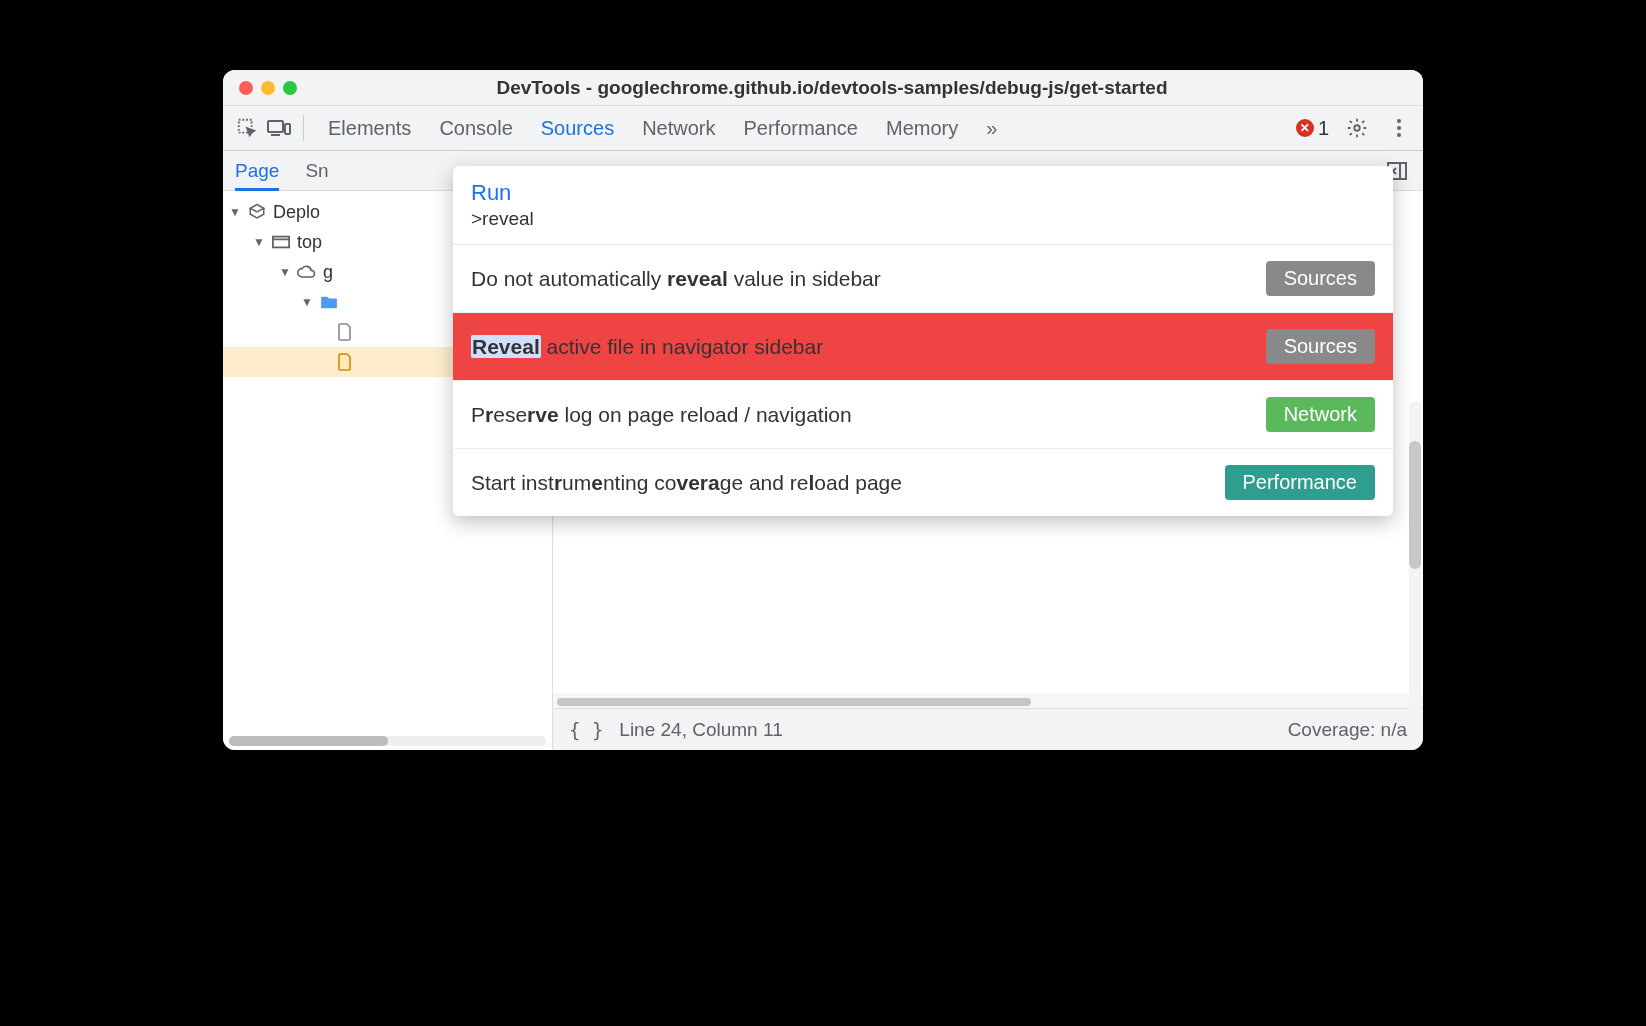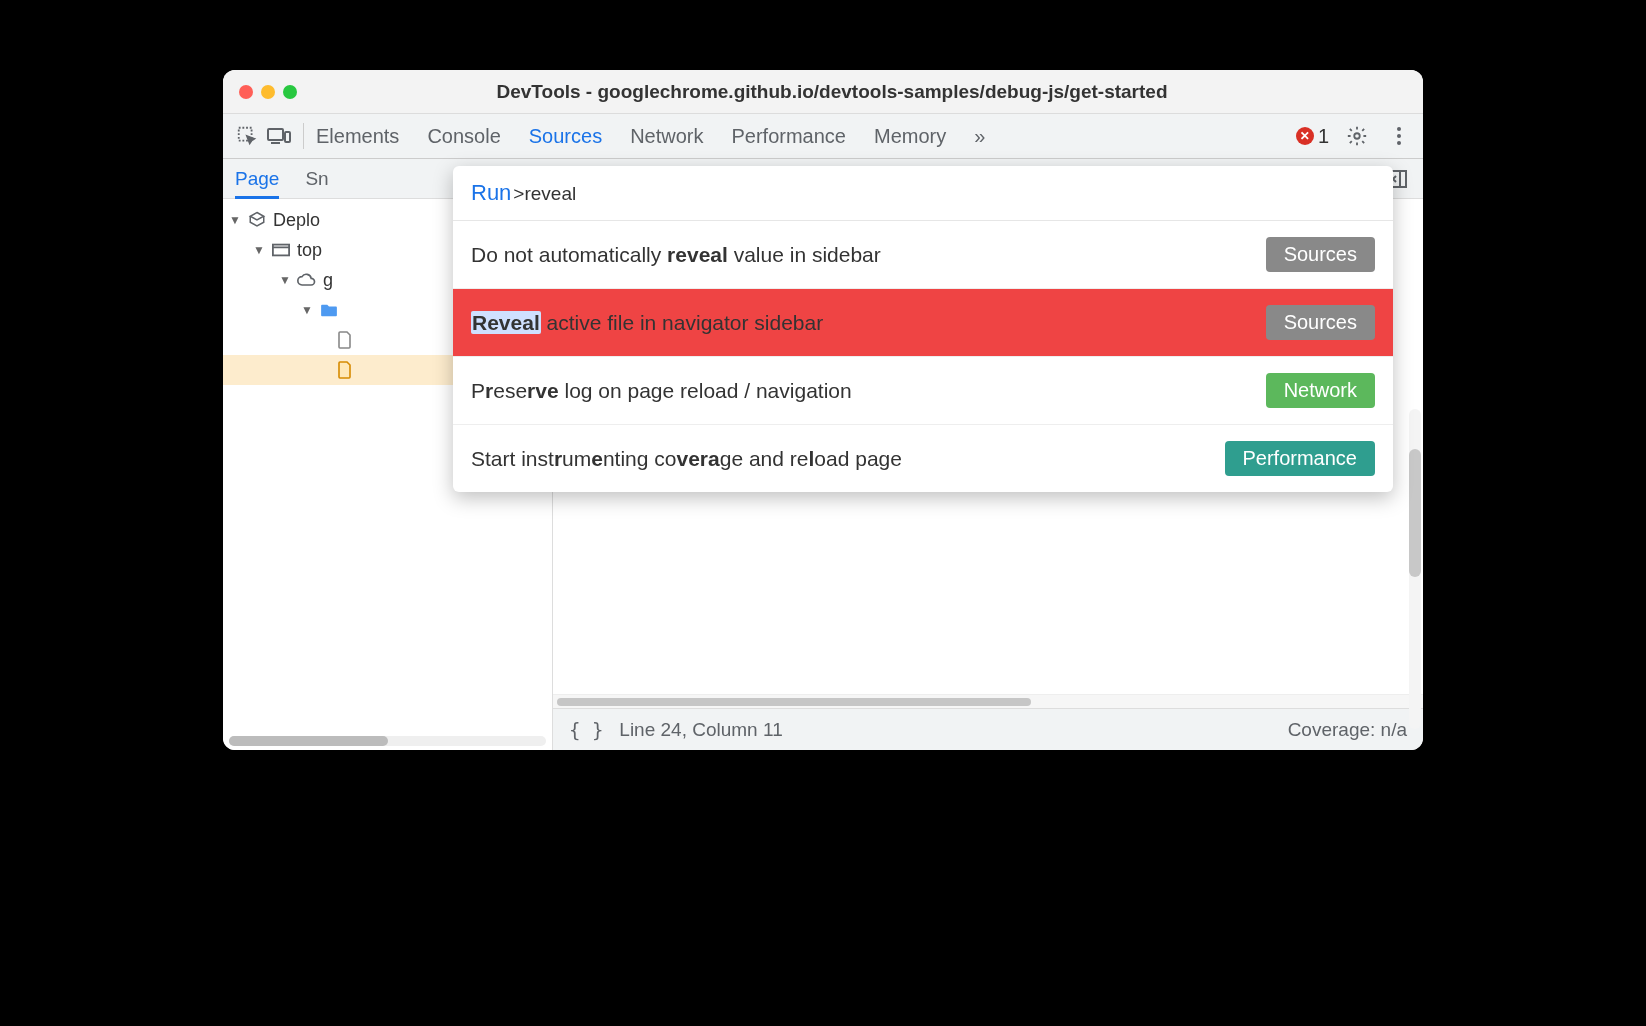--- a/index.html
+++ b/index.html
@@ -18,21 +18,21 @@
     height: 680px;
     background: #fff;
     border-radius: 12px;
     box-shadow: 0 20px 60px rgba(0,0,0,0.5);
     overflow: hidden;
     display: flex;
     flex-direction: column;
     position: relative;
   }
   .titlebar {
-    height: 44px;
+    height: 36px;
     background: #f3f3f3;
     display: flex;
     align-items: center;
     padding: 0 16px;
     border-bottom: 1px solid #dcdcdc;
   }
   .traffic { display:flex; gap:8px; margin-right:20px; }
   .dot { width:14px; height:14px; border-radius:50%; }
   .dot.red{background:#ff5f57;} .dot.yellow{background:#febc2e;} .dot.green{background:#28c840;}
   .titlebar-title { flex:1; text-align:center; font-weight:600; font-size:19px; color:#333; margin-left:-60px; }
@@ -40,21 +40,21 @@
   .toolbar {
     height: 45px;
     background: #f1f3f4;
     border-bottom: 1px solid #ccc;
     display:flex;
     align-items:center;
     padding: 0 10px;
     gap: 4px;
   }
   .tool-icon { width:28px; height:28px; display:flex; align-items:center; justify-content:center; cursor:pointer; color:#5f6368;}
-  .tabs { display:flex; gap:28px; margin-left:2px; font-size:20px; color:#5f6368;}
+  .tabs { display:flex; gap:28px; margin-left:14px; font-size:20px; color:#5f6368;}
   .tab { cursor:pointer; padding: 8px 0;}
   .tab.active { color:#1a73e8; }
   .toolbar-right { margin-left:auto; display:flex; align-items:center; gap:14px; color:#5f6368; font-size:20px;}
   .error-badge { display:flex; align-items:center; gap:4px; color:#333;}
   .error-circle { width:18px; height:18px; border-radius:50%; background:#d93025; display:flex; align-items:center; justify-content:center; color:#fff; font-size:12px; font-weight:bold;}
 
   .subtoolbar {
     height:40px; background:#f1f3f4; border-bottom:1px solid #ddd;
     display:flex; align-items:center; padding:0 12px; gap:26px;
     font-size:19px; color:#5f6368;
@@ -103,20 +103,21 @@
     width:940px;
     background:#fff;
     border-radius:6px;
     box-shadow:0 6px 20px rgba(0,0,0,0.25);
     z-index:20;
     overflow:hidden;
   }
   .palette-input-row {
     padding:14px 18px; font-size:22px; display:flex; align-items:baseline; gap:2px;
     border-bottom:1px solid #e6e6e6;
+    flex-direction:column;
   }
   .palette-prefix { color:#1a73e8; font-weight:400;}
   .palette-input { border:none; outline:none; font-size:19px; width:300px; font-family:inherit; color:#333;}
   .palette-list { }
   .palette-item {
     display:flex; align-items:center; padding:16px 18px;
     font-size:21px; color:#333; border-bottom:1px solid #eee;
     cursor:pointer;
   }
   .palette-item.selected { background:#ef4444;}

